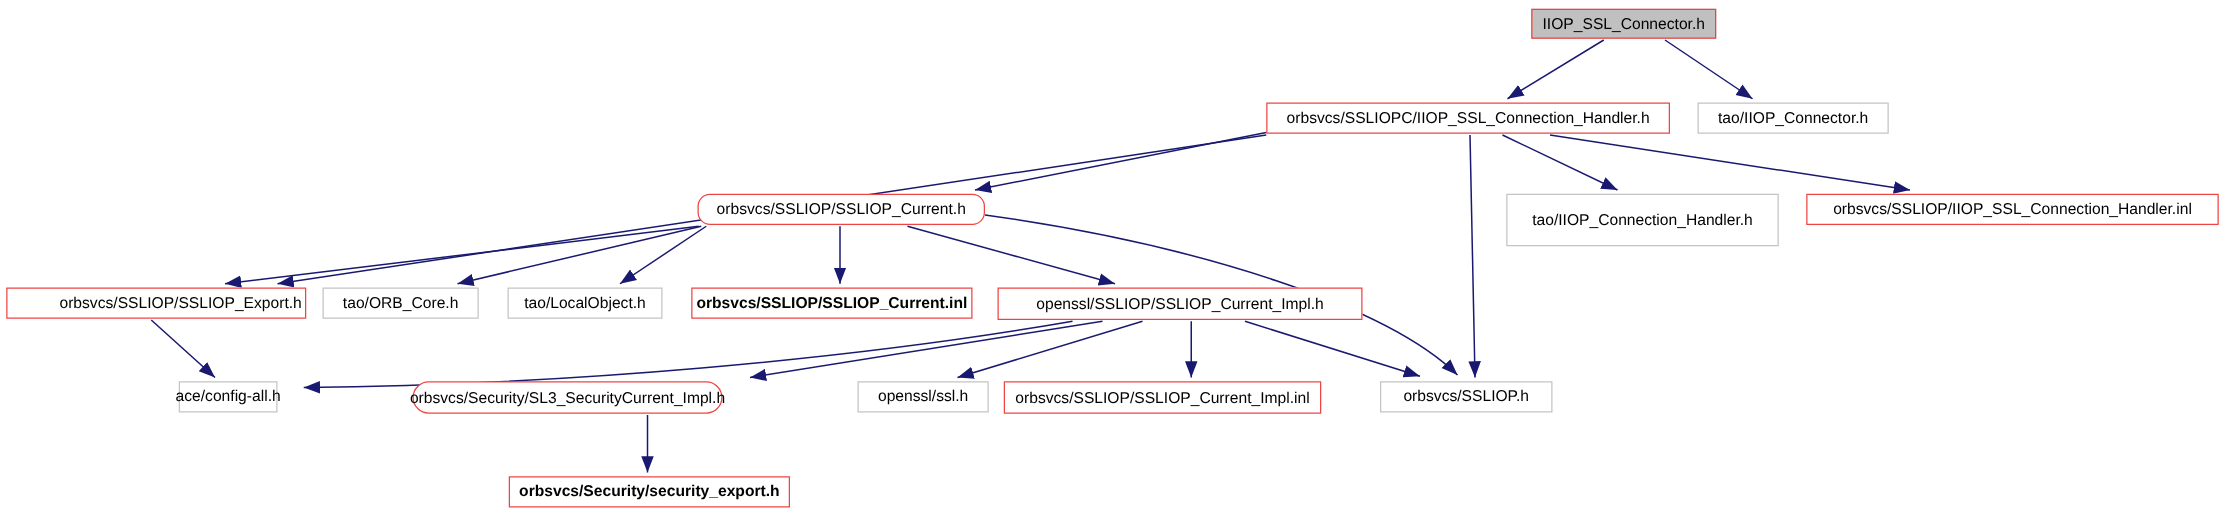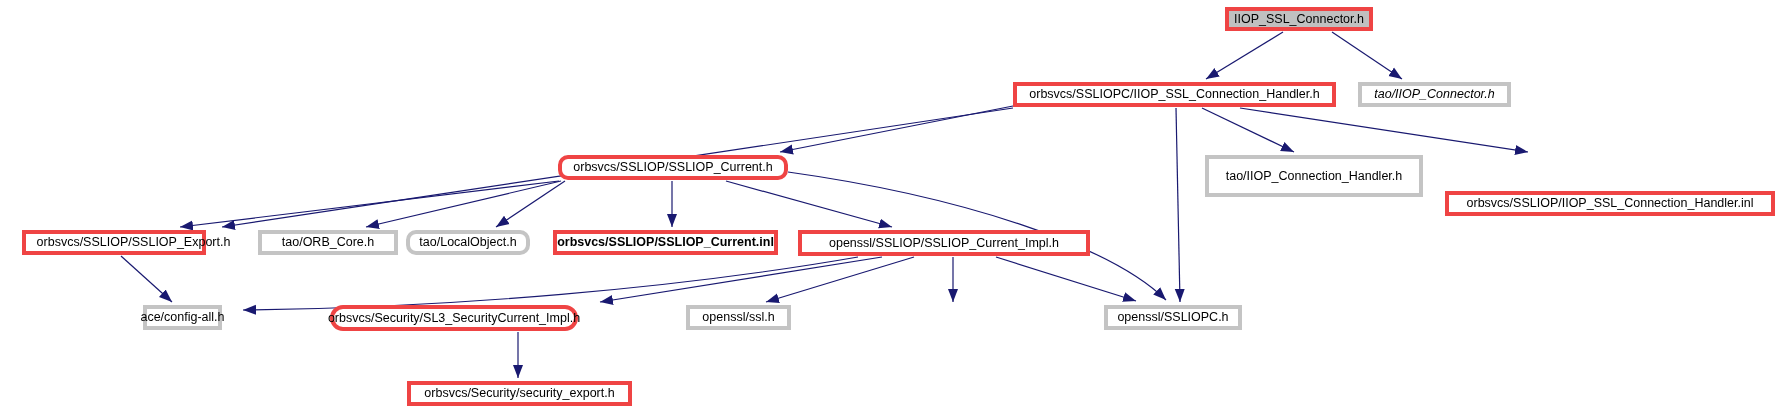--- a/index.html
+++ b/index.html
@@ -7,21 +7,21 @@
     position:relative;
     width:1779px;height:411px;
     background:var(--bg,#fff);
     font-family:"Liberation Sans", sans-serif;
   }
   #edge-layer{position:absolute;left:0;top:0;z-index:1;}
   .edge{stroke:var(--edge,#191970);stroke-width:1.2;fill:none;}
   .node{
     position:absolute;z-index:2;box-sizing:border-box;
     display:flex;align-items:center;justify-content:center;
-    background:#fff;border:4px solid #ef4444;
+    background:#fff;border:1px solid #ef4444;
     font-size:12.5px;color:#000;white-space:nowrap;
     line-height:1;
   }
   .node.external{border-color:var(--ext,#c4c4c4);}
   .node.root{background:var(--rootfill,#c0c0c0);}
 </style>
 </head>
 <body>
 
 <div id="canvas">
@@ -51,42 +51,43 @@
     <path class="edge" d="M914,257 L766,302" marker-end="url(#arrow)" stroke="#191970"></path>
     <path class="edge" d="M953,257 L953,302" marker-end="url(#arrow)" stroke="#191970"></path>
     <path class="edge" d="M996,257 L1136,301" marker-end="url(#arrow)" stroke="#191970"></path>
     <path class="edge" d="M518,332 L518,378" marker-end="url(#arrow)" stroke="#191970"></path>
   </svg>
 
   <div class="node root" style="left:1225px;top:7px;width:148px;height:24px;">IIOP_SSL_Connector.h</div>
 
   <div class="node" style="left:1013px;top:82px;width:323px;height:25px;">orbsvcs/SSLIOPC/IIOP_SSL_Connection_Handler.h</div>
 
-  <div class="node external" style="left:1358px;top:82px;width:153px;height:25px;font-style:italic;">tao/IIOP_Connector.h</div>
+  <div class="node external" style="left:1358px;top:82px;width:153px;height:25px;">tao/IIOP_Connector.h</div>
 
   <div class="node" style="left:558px;top:155px;width:230px;height:25px;border-radius:10px;">orbsvcs/SSLIOP/SSLIOP_Current.h</div>
 
   <div class="node external" style="left:1205px;top:155px;width:218px;height:42px;">tao/IIOP_Connection_Handler.h</div>
 
-  <div class="node" style="left:1445px;top:155px;width:330px;height:25px;margin-top:36px;">orbsvcs/SSLIOP/IIOP_SSL_Connection_Handler.inl</div>
+  <div class="node" style="left:1445px;top:155px;width:330px;height:25px;">orbsvcs/SSLIOP/IIOP_SSL_Connection_Handler.inl</div>
 
-  <div class="node" style="left:22px;top:230px;width:184px;height:25px;padding-left:39px;">orbsvcs/SSLIOP/SSLIOP_Export.h</div>
+  <div class="node" style="left:5px;top:230px;width:240px;height:25px;padding-left:39px;">orbsvcs/SSLIOP/SSLIOP_Export.h</div>
 
-  <div class="node external" style="left:258px;top:230px;width:140px;height:25px;">tao/ORB_Core.h</div>
+  <div class="node external" style="left:258px;top:230px;width:125px;height:25px;">tao/ORB_Core.h</div>
 
-  <div class="node external" style="left:406px;top:230px;width:124px;height:25px;border-radius:10px;">tao/LocalObject.h</div>
+  <div class="node external" style="left:406px;top:230px;width:124px;height:25px;">tao/LocalObject.h</div>
 
   <div class="node" style="left:553px;top:230px;width:225px;height:25px;font-weight:bold;">orbsvcs/SSLIOP/SSLIOP_Current.inl</div>
 
   <div class="node" style="left:798px;top:230px;width:292px;height:26px;">openssl/SSLIOP/SSLIOP_Current_Impl.h</div>
 
   <div class="node external" style="left:143px;top:305px;width:79px;height:25px;">ace/config-all.h</div>
 
   <div class="node" style="left:330px;top:305px;width:248px;height:26px;border-radius:13px;">orbsvcs/Security/SL3_SecurityCurrent_Impl.h</div>
 
   <div class="node external" style="left:686px;top:305px;width:105px;height:25px;">openssl/ssl.h</div>
 
+  <div class="node" style="left:803px;top:305px;width:254px;height:26px;">orbsvcs/SSLIOP/SSLIOP_Current_Impl.inl</div>
 
-  <div class="node external" style="left:1104px;top:305px;width:138px;height:25px;">openssl/SSLIOPC.h</div>
+  <div class="node external" style="left:1104px;top:305px;width:138px;height:25px;">orbsvcs/SSLIOP.h</div>
 
-  <div class="node" style="left:407px;top:381px;width:225px;height:25px;">orbsvcs/Security/security_export.h</div>
+  <div class="node" style="left:407px;top:381px;width:225px;height:25px;font-weight:bold;">orbsvcs/Security/security_export.h</div>
 
 </div>
 
 </body></html>

